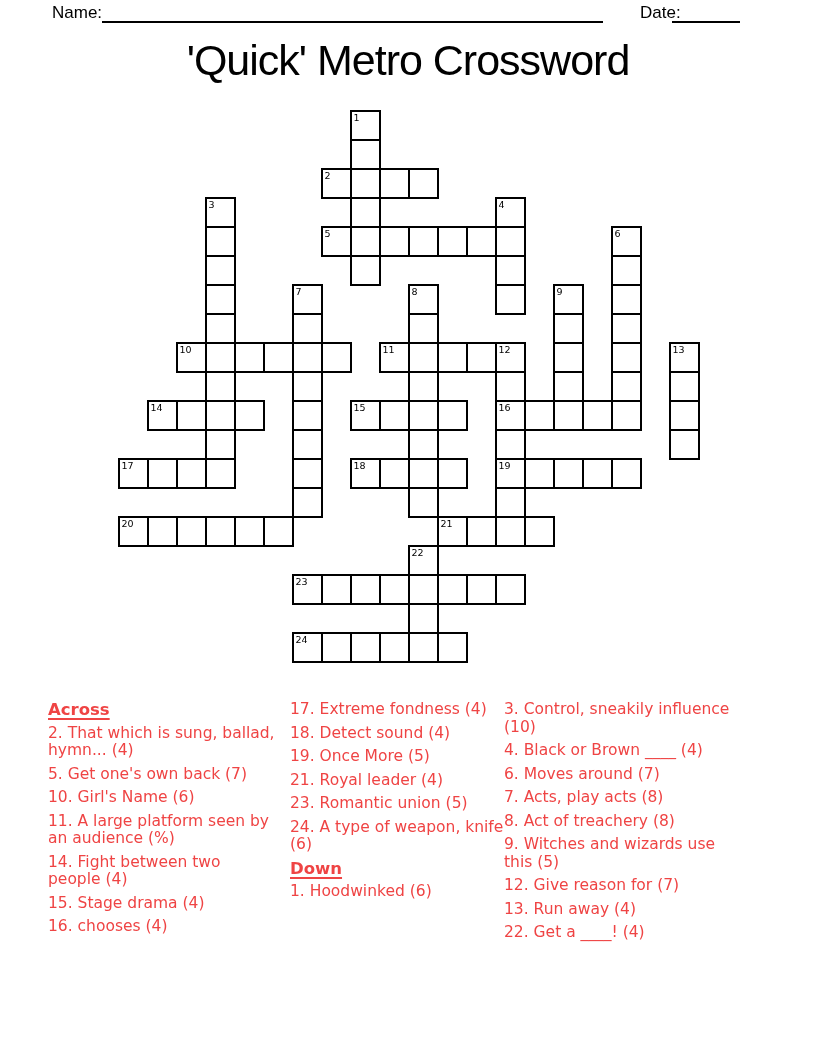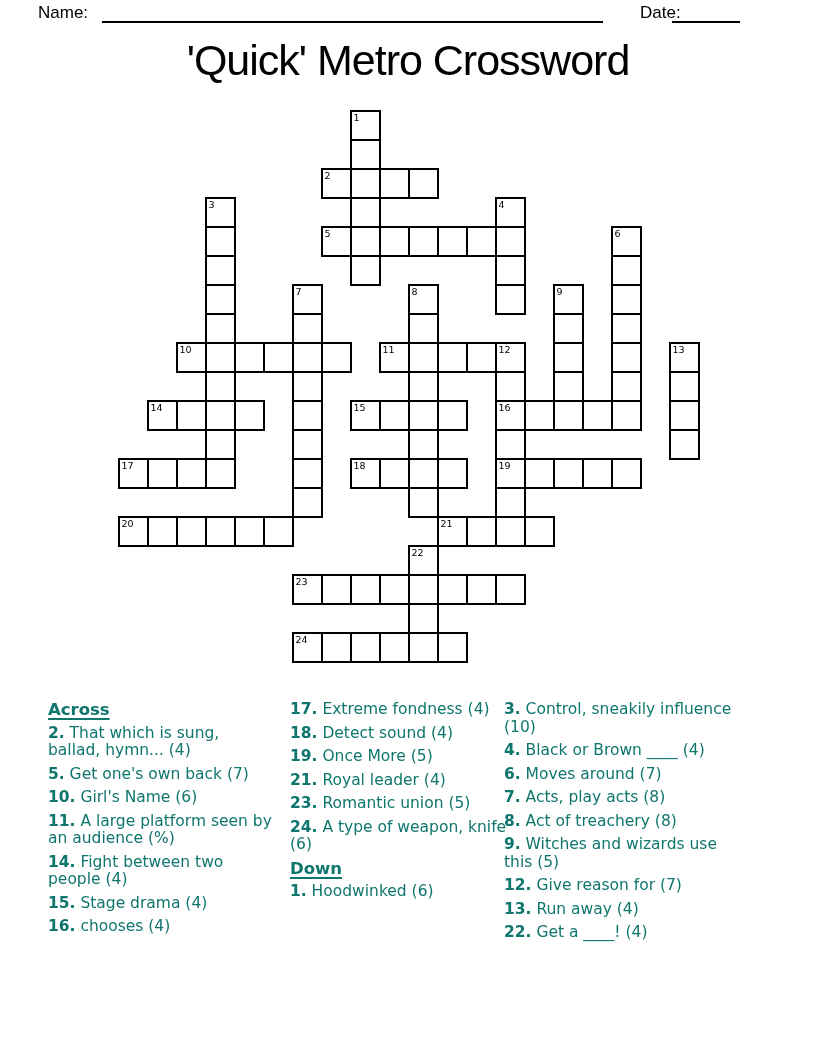--- a/index.html
+++ b/index.html
@@ -14,21 +14,21 @@
   }
   
   .hdr-label {
     position: absolute;
     top: 3px;
     font-family: "Liberation Sans", sans-serif;
     font-size: 17px;
     color: #000;
     white-space: nowrap;
   }
-  .name-label { left: 38px; }
+  .name-label { left: 52px; }
   .date-label { left: 640px; text-align: center; }
   .blank-line {
     position: absolute;
     top: 2px;
     height: 19px;
     border-bottom: 2px solid #000;
   }
   .name-line { left: 102px; width: 501px; }
   .date-line { left: 672px; width: 68px; }
   
@@ -54,35 +54,35 @@
     height: 553px;
   }
   .grid svg { display: block; }
   
   .clues { position: absolute; left: 0; top: 0; width: 816px; height: 0; }
   .clue-col {
     position: absolute;
     top: 701px;
     font-size: 15.5px;
     line-height: 17.5px;
-    color: #0f766e;
+    color: #ef4444;
   }
   .clue-col.col1 { left: 48px;  width: 228px; }
   .clue-col.col2 { left: 290px; width: 236px; }
   .clue-col.col3 { left: 504px; width: 230px; }
   .clue-heading {
     font-weight: bold;
     font-size: 16.5px;
     text-decoration: underline;
     text-underline-offset: 3px;
     text-decoration-thickness: 2px;
     margin: 0 0 6px 0;
   }
   .clue { margin: 0 0 6px 0; }
-  .clue-num { font-weight: bold; }
+  .clue-num { font-weight: normal; }
 </style>
 </head>
 <body>
 
 <div class="page">
   <span class="hdr-label name-label">Name:</span>
   <div class="blank-line name-line"></div>
   <span class="hdr-label date-label">Date:</span>
   <div class="blank-line date-line"></div>
 

